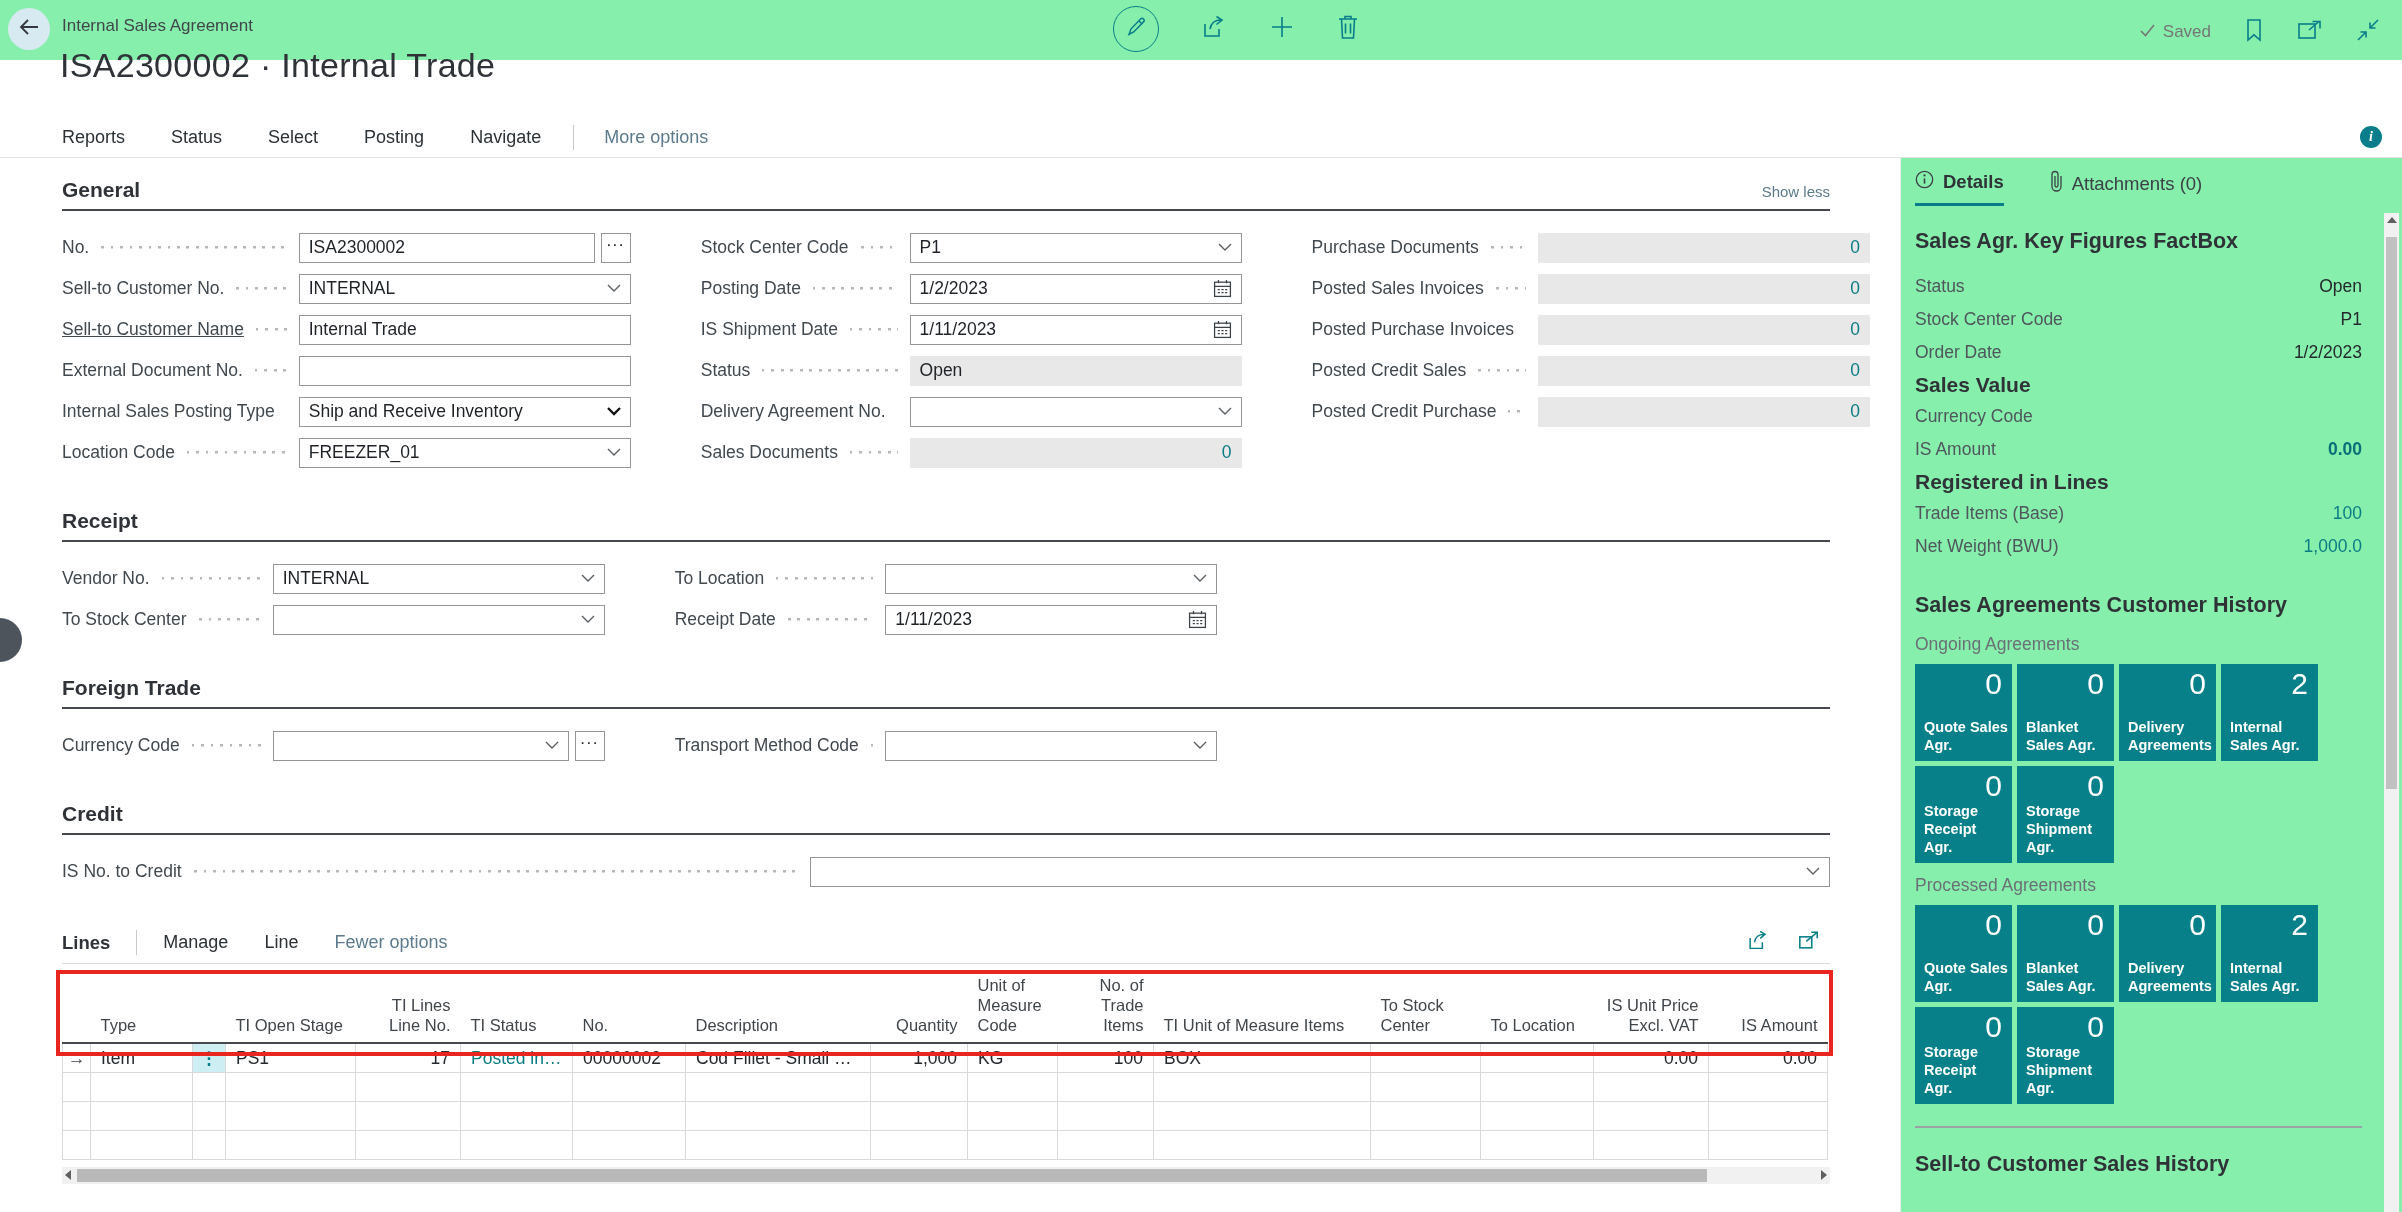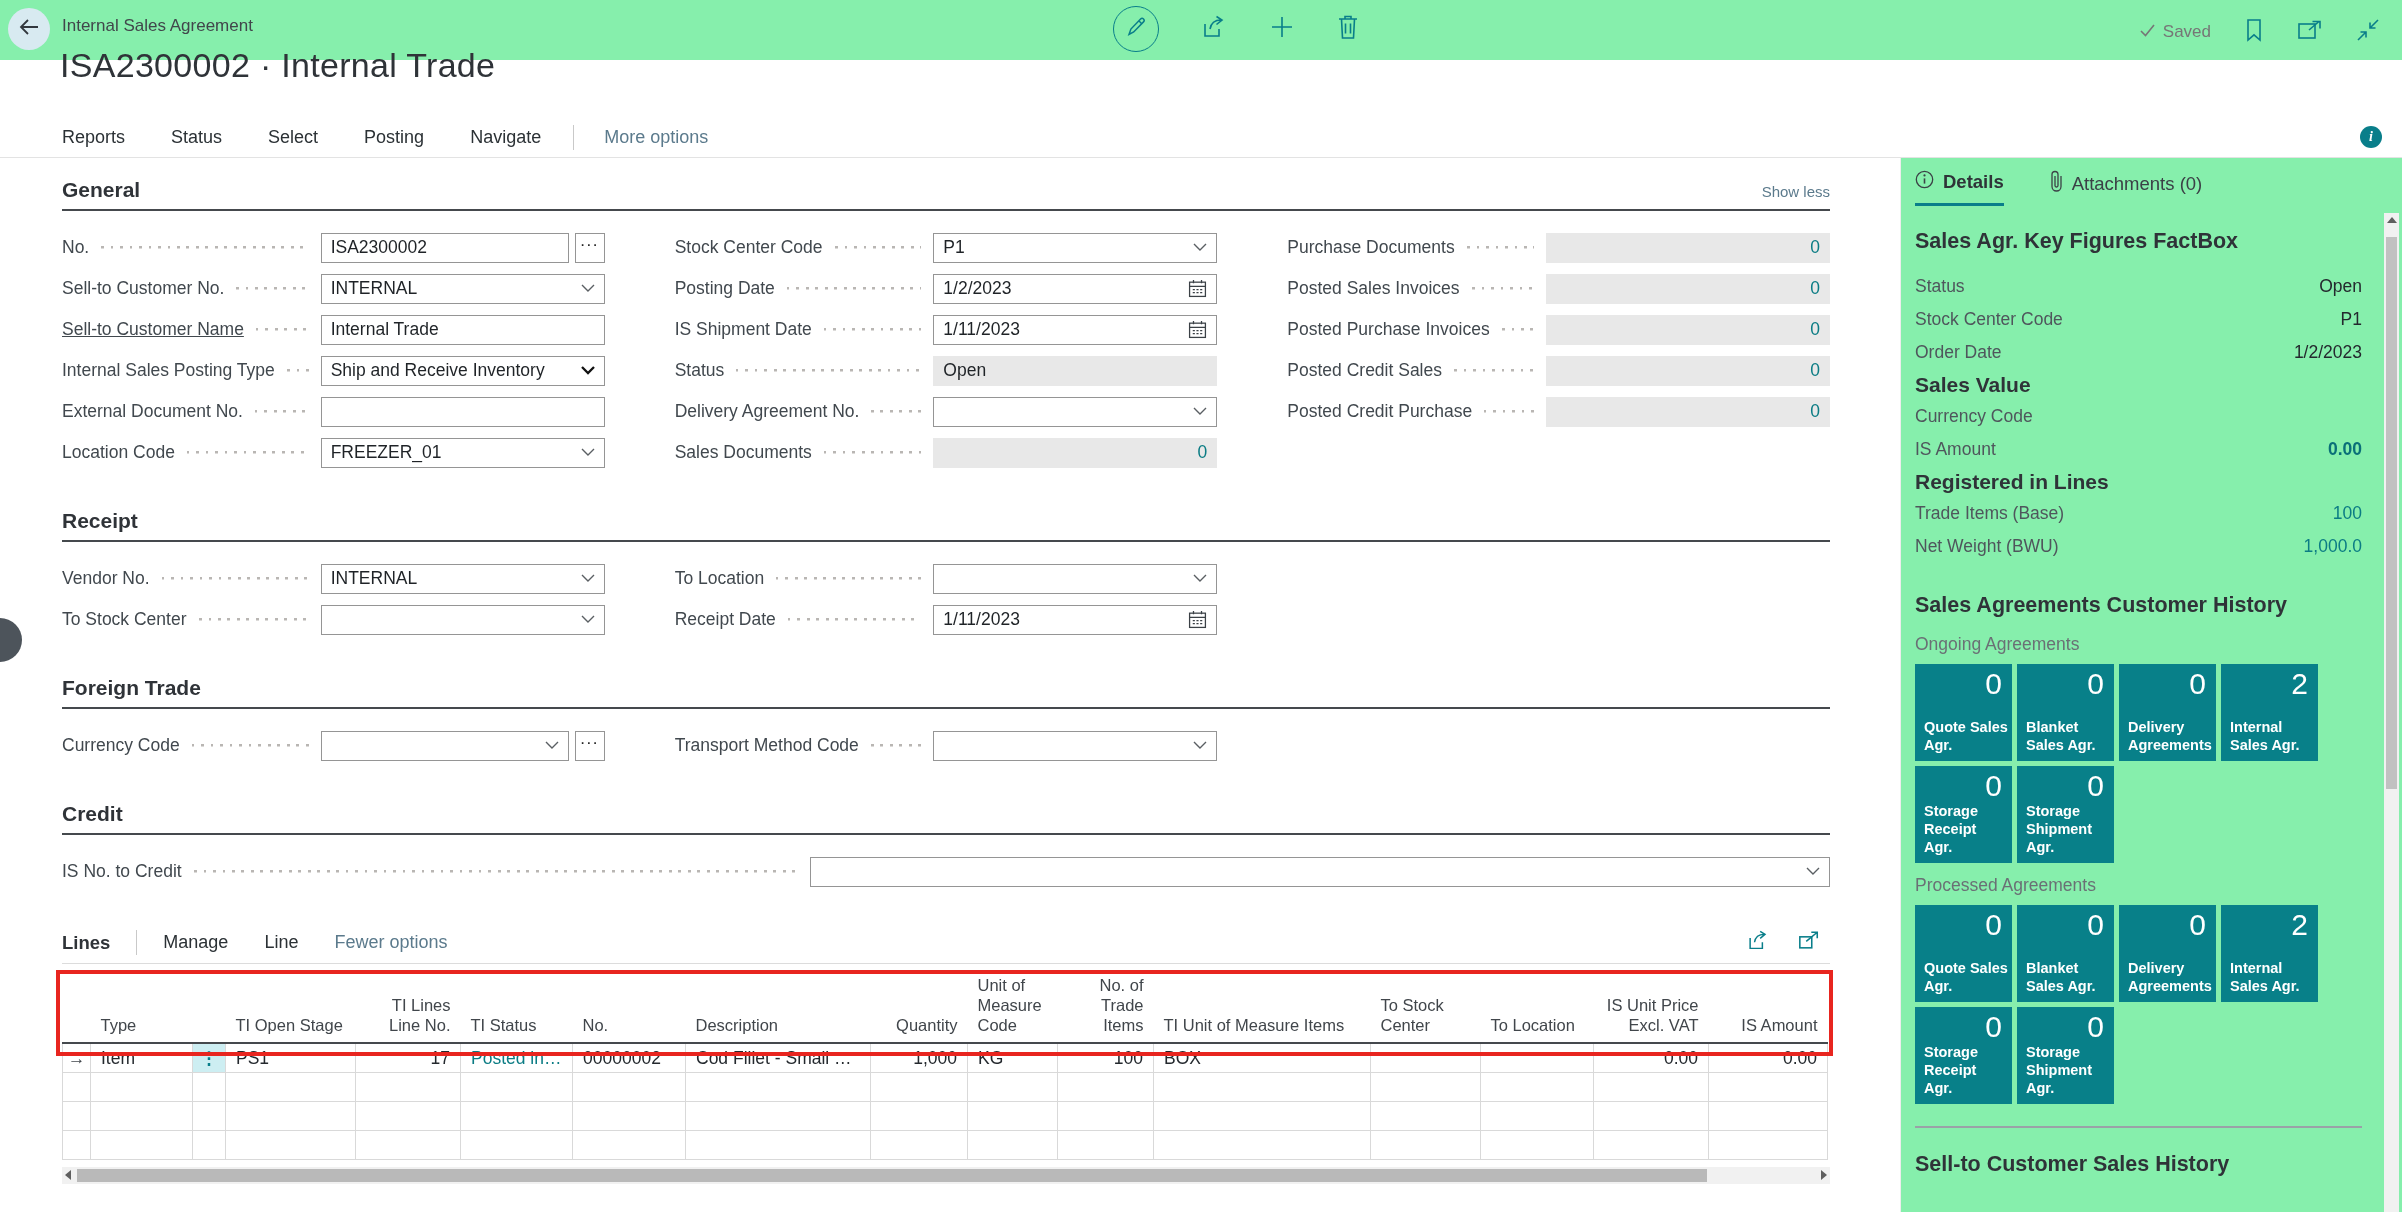--- a/index.html
+++ b/index.html
@@ -39,21 +39,21 @@
   .show-less{font-size:15px;color:#5b7a8c;cursor:pointer;padding-bottom:2px}
   .sec-rule{border-bottom:2px solid #45494d;margin-top:7px;margin-bottom:16px}
   .grid3{display:grid;grid-template-columns:1fr 1fr 1fr;column-gap:70px}
 
   .frow{display:flex;align-items:center;height:41px}
   .flabel{font-size:17.5px;color:#41484e;white-space:nowrap}
   .flabel-link{text-decoration:underline;cursor:pointer}
   .fdots{flex:1;height:3px;margin:0 12px;
     background-image:repeating-linear-gradient(90deg,#b9b6b3 0 2.5px,transparent 2.5px 9.5px);
     background-position:left center;background-size:100% 2.5px;background-repeat:no-repeat}
-  .fctl{display:flex;gap:6px;width:284px;flex:none}
+  .fctl{display:flex;gap:6px;width:332px;flex:none}
   .fctl-wide{width:1020px}
   .fbox{flex:1;height:30px;border:1px solid #959595;background:#fff;display:flex;align-items:center;
     padding:0 9px;font-size:17.5px;color:#1f2327;min-width:0}
   .fval{white-space:nowrap;overflow:hidden;text-overflow:ellipsis}
   .ficon{margin-left:auto;display:flex;align-items:center;padding-left:6px;cursor:pointer}
   .fassist{width:30px;height:30px;border:1px solid #959595;display:flex;align-items:flex-start;justify-content:center;
     font-size:17px;line-height:14px;color:#222;flex:none;letter-spacing:1.5px;cursor:pointer;background:#fff}
   .fassist::after{content:'...'}
   .fbox-disabled{background:#e8e8e8;border-color:#e8e8e8}
   .fval-num{margin-left:auto;color:var(--link,#0b7c84)}
@@ -220,39 +220,39 @@
           <div class="frow">
             <span class="flabel flabel-link">Sell-to Customer Name</span>
             <span class="fdots"></span>
             <div class="fctl">
               <div class="fbox">
                 <span class="fval">Internal Trade</span>
               </div>
             </div>
           </div>
           <div class="frow">
+            <span class="flabel">External Document No.</span>
+            <span class="fdots"></span>
+            <div class="fctl">
+              <div class="fbox">
+                <span class="fval"></span>
+              </div>
+            </div>
+          </div>
+          <div class="frow">
             <span class="flabel">Internal Sales Posting Type</span>
             <span class="fdots"></span>
             <div class="fctl">
               <div class="fbox">
                 <span class="fval">Ship and Receive Inventory</span>
                 <span class="ficon">
                   <svg width="14" height="9" viewBox="0 0 14 9">
                     <path d="M1 1l6 6 6-6" fill="none" stroke="#111" stroke-width="2.3"></path>
                   </svg>
                 </span>
-              </div>
-            </div>
-          </div>
-          <div class="frow">
-            <span class="flabel">External Document No.</span>
-            <span class="fdots"></span>
-            <div class="fctl">
-              <div class="fbox">
-                <span class="fval"></span>
               </div>
             </div>
           </div>
           <div class="frow">
             <span class="flabel">Location Code</span>
             <span class="fdots"></span>
             <div class="fctl">
               <div class="fbox">
                 <span class="fval">FREEZER_01</span>
                 <span class="ficon">

